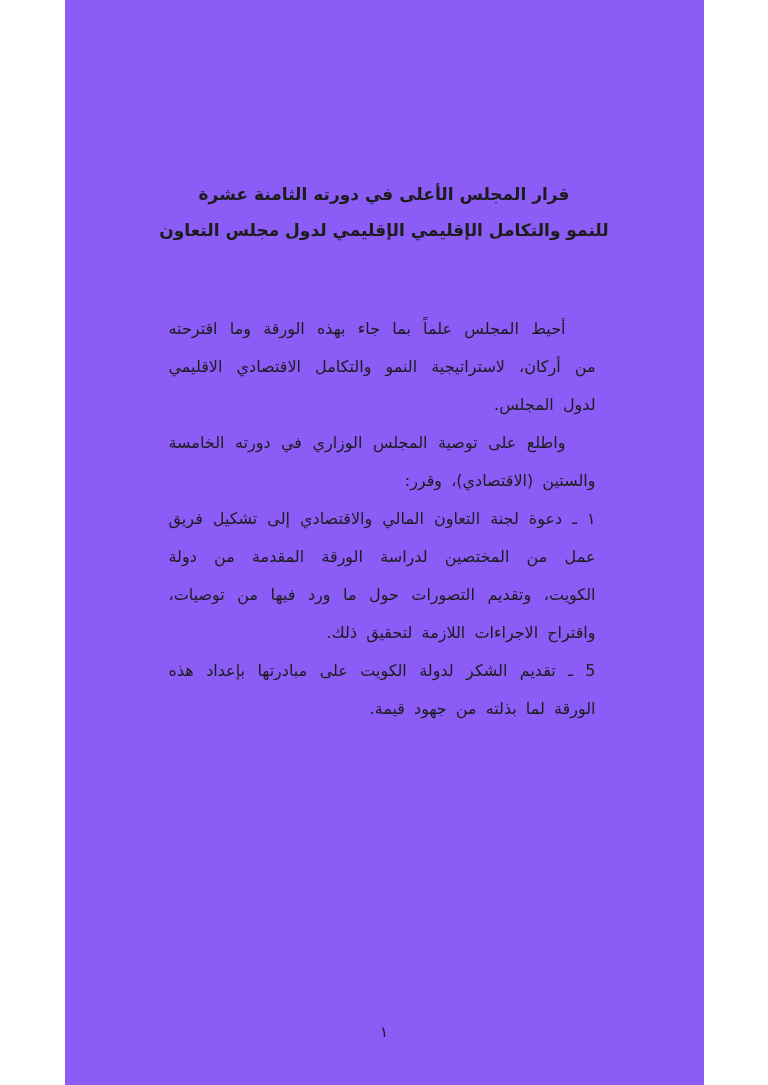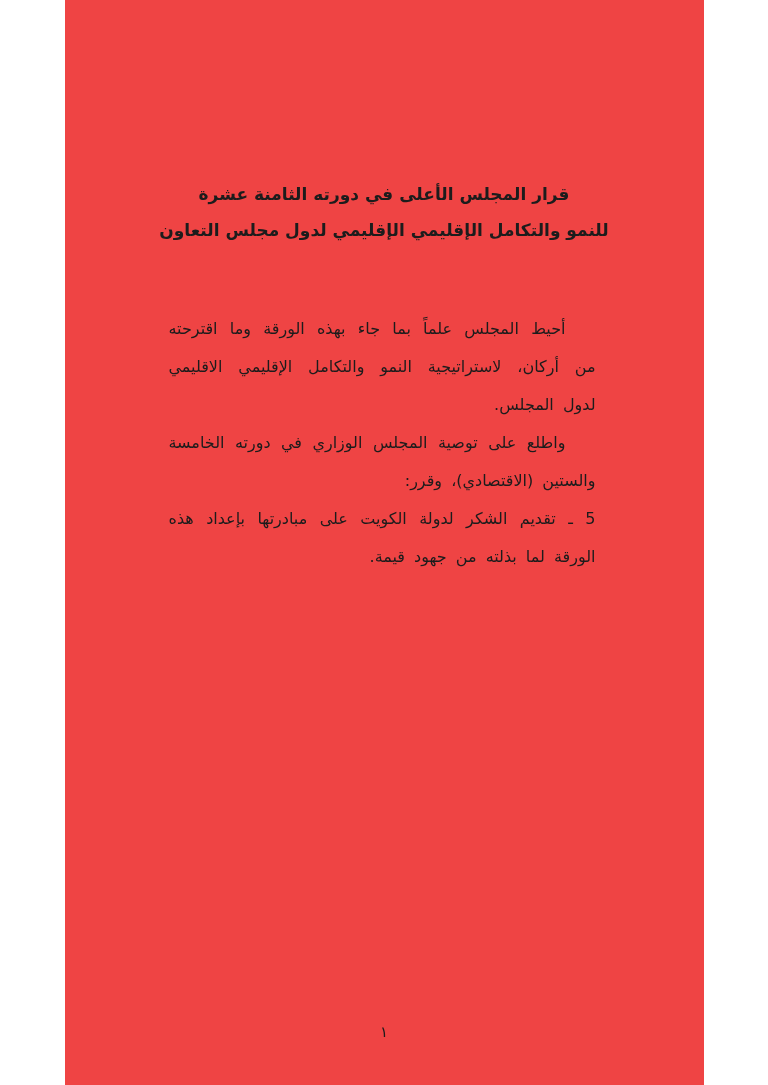--- a/index.html
+++ b/index.html
@@ -5,21 +5,21 @@
   html, body {
     margin: 0;
     padding: 0;
     background: #ffffff;
   }
   .page {
     position: relative;
     width: 639px;
     height: 1085px;
     margin: 0 auto;
-    background: #ef4444;
+    background: #8b5cf6;
     direction: rtl;
     font-family: "DejaVu Sans", sans-serif;
     color: #1c1c1c;
     overflow: hidden;
   }
   .title-block {
     position: absolute;
     top: 176px;
     left: 90px;
     right: 90px;
@@ -65,20 +65,21 @@
 <body>
 
 <div class="page">
 
   <div class="title-block">
     <div class="title-line">قرار المجلس الأعلى في دورته الثامنة عشرة</div>
     <div class="title-line">للنمو والتكامل الإقليمي الإقليمي لدول مجلس التعاون</div>
   </div>
 
   <div class="body-block">
-    <p class="para first-indent">أحيط المجلس علماً بما جاء بهذه الورقة وما اقترحته من أركان، لاستراتيجية النمو والتكامل الإقليمي الاقليمي لدول المجلس.</p>
+    <p class="para first-indent">أحيط المجلس علماً بما جاء بهذه الورقة وما اقترحته من أركان، لاستراتيجية النمو والتكامل الاقتصادي الاقليمي لدول المجلس.</p>
     <p class="para first-indent">واطلع على توصية المجلس الوزاري في دورته الخامسة والستين (الاقتصادي)، وقرر:</p>
+    <p class="para decision">١ ـ دعوة لجنة التعاون المالي والاقتصادي إلى تشكيل فريق عمل من المختصين لدراسة الورقة المقدمة من دولة الكويت، وتقديم التصورات حول ما ورد فيها من توصيات، واقتراح الاجراءات اللازمة لتحقيق ذلك.</p>
     <p class="para decision">5 ـ تقديم الشكر لدولة الكويت على مبادرتها بإعداد هذه الورقة لما بذلته من جهود قيمة.</p>
   </div>
 
   <div class="page-number">١</div>
 
 </div>
 
 </body></html>

